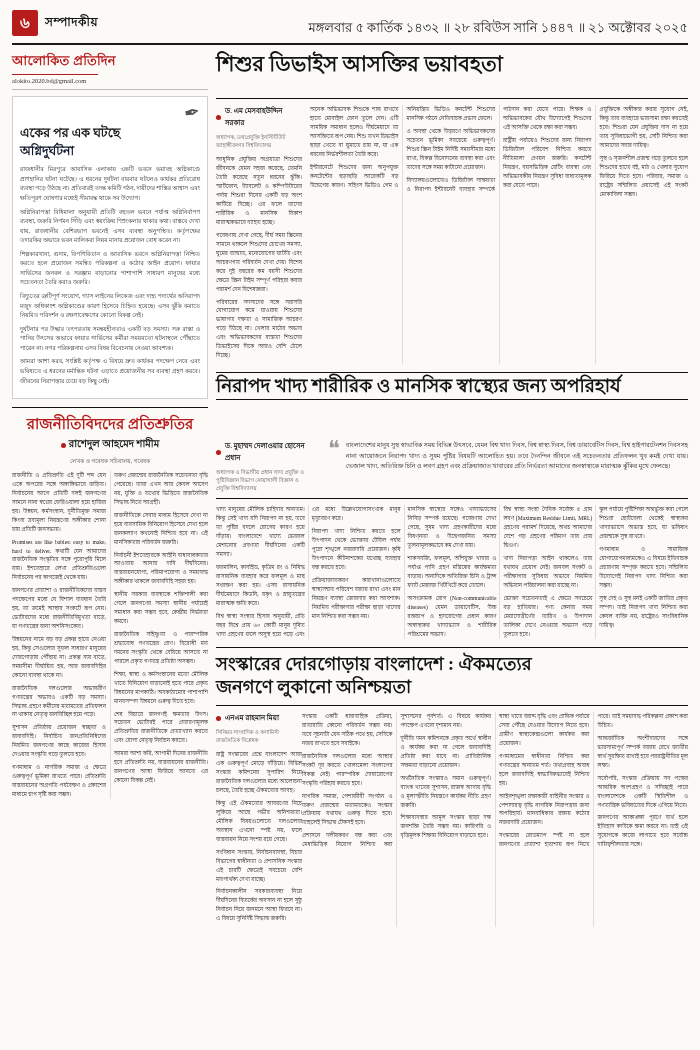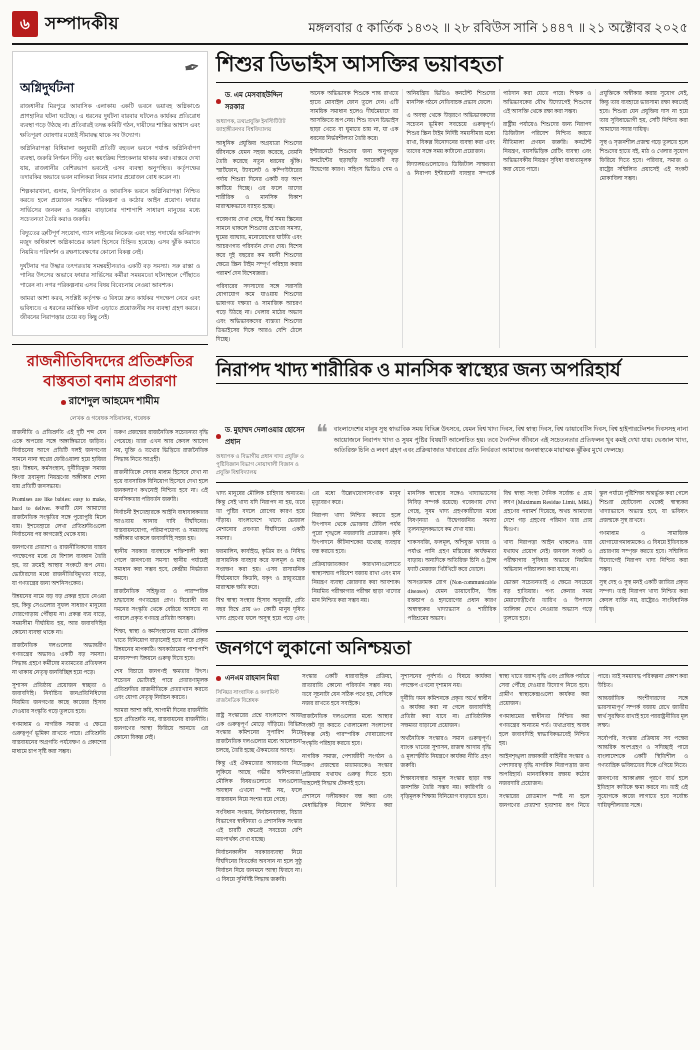--- a/index.html
+++ b/index.html
@@ -13,21 +13,21 @@
   .page{position:relative;width:700px;height:1050px;box-sizing:border-box;padding:10px 12px 8px 12px;}
 
   
   .masthead{display:flex;align-items:flex-start;justify-content:space-between;border-bottom:2px solid #1a1a1a;padding-bottom:4px;}
   .mast-left{display:flex;align-items:center;gap:7px;}
   .pagenum{
     width:26px;height:26px;background:#b71c1c;color:#fff;
     display:flex;align-items:center;justify-content:center;
     font-size:15px;font-weight:bold;border-radius:2px;
   }
-  .sectiontitle{font-size:17px;font-weight:bold;letter-spacing:.5px;}
+  .sectiontitle{font-size:12px;font-weight:bold;letter-spacing:.5px;}
   .mast-right{font-size:13px;color:#222;padding-top:8px;text-align:left;}
 
   
   .cols{display:flex;gap:8px;margin-top:6px;}
   .colL{width:196px;flex:0 0 196px;}
   .colR{flex:1;}
 
   
   .logo-block{border-bottom:1px solid #bbb;padding-bottom:5px;margin-bottom:6px;}
   .logo-name{font-size:13px;font-weight:bold;color:#b71c1c;letter-spacing:.3px;}
@@ -39,21 +39,21 @@
   .feat-penrow{display:flex;justify-content:flex-end;}
   .pen{font-size:19px;color:#555;transform:rotate(-12deg);line-height:1;}
   .feat-title{font-size:12.5px;line-height:1.45;font-weight:bold;margin-top:2px;}
   .feat-title .l2{color:#0f172a;}
   .feat-body{font-size:5.9px;line-height:1.62;text-align:justify;margin-top:5px;color:#1b1b1b;}
   .feat-body p{margin:0 0 4px 0;}
 
   
   .hl-main{
     font-size:21px;font-weight:bold;line-height:1.25;
-    border-bottom:1px solid #111;padding-bottom:5px;margin-bottom:6px;
+    border-bottom:1px solid #111;padding-bottom:21px;margin-bottom:6px;
   }
   .hl-mid{
     font-size:18.5px;font-weight:bold;line-height:1.3;
     border-top:1px solid #111;border-bottom:1px solid #111;
     padding:1px 0;margin:8px 0 6px 0;
   }
   .hl-small{
     font-size:15px;font-weight:bold;line-height:1.35;color:#b71c1c;
     border-top:1px solid #111;padding-top:6px;margin-top:8px;text-align:center;
   }
@@ -96,41 +96,46 @@
       <div class="pagenum">৬</div>
       <div class="sectiontitle">সম্পাদকীয়</div>
     </div>
     <div class="mast-right">মঙ্গলবার ৫ কার্তিক ১৪৩২ ॥ ২৮ রবিউস সানি ১৪৪৭ ॥ ২১ অক্টোবর ২০২৫</div>
   </div>
 
   <div class="cols">
 
     <div class="colL">
 
+      <div class="logo-block">
+        <div class="logo-name">আলোকিত প্রতিদিন</div>
+        <div class="logo-rule"></div>
+        <div class="logo-mail">alokito.2020.bd@gmail.com</div>
+      </div>
 
       <div class="featbox">
         <div class="feat-penrow">
           <span class="pen">✒</span>
         </div>
         <div class="feat-title">
+          <div>একের পর এক ঘটছে</div>
           <div class="l2">অগ্নিদুর্ঘটনা</div>
         </div>
         <div class="feat-body">
           <p>রাজধানীর মিরপুরে আবাসিক এলাকায় একটি ভবনে ভয়াবহ অগ্নিকাণ্ডে প্রাণহানির ঘটনা ঘটেছে। এ ধরনের দুর্ঘটনা বারবার ঘটলেও কার্যকর প্রতিরোধ ব্যবস্থা গড়ে উঠছে না। প্রতিবারই তদন্ত কমিটি গঠন, দায়ীদের শাস্তির আশ্বাস এবং ক্ষতিপূরণ ঘোষণার মধ্যেই সীমাবদ্ধ থাকে সব উদ্যোগ।</p>
           <p>অগ্নিনিরাপত্তা বিধিমালা অনুযায়ী প্রতিটি বহুতল ভবনে পর্যাপ্ত অগ্নিনির্বাপণ ব্যবস্থা, জরুরি নির্গমন সিঁড়ি এবং স্বয়ংক্রিয় স্প্রিংকলার থাকার কথা। বাস্তবে দেখা যায়, রাজধানীর বেশিরভাগ ভবনেই এসব ব্যবস্থা অনুপস্থিত। কর্তৃপক্ষের তদারকির অভাবে ভবন মালিকরা নিয়ম মানার প্রয়োজন বোধ করেন না।</p>
           <p>শিল্পকারখানা, গুদাম, বিপণিবিতান ও আবাসিক ভবনে অগ্নিনিরাপত্তা নিশ্চিত করতে হলে প্রয়োজন সমন্বিত পরিকল্পনা ও কঠোর আইন প্রয়োগ। ফায়ার সার্ভিসের জনবল ও সরঞ্জাম বাড়ানোর পাশাপাশি সাধারণ মানুষের মধ্যে সচেতনতা তৈরি করাও জরুরি।</p>
           <p>বিদ্যুতের ত্রুটিপূর্ণ সংযোগ, গ্যাস লাইনের লিকেজ এবং দাহ্য পদার্থের অনিরাপদ মজুদ অধিকাংশ অগ্নিকাণ্ডের কারণ হিসেবে চিহ্নিত হয়েছে। এসব ঝুঁকি কমাতে নিয়মিত পরিদর্শন ও রক্ষণাবেক্ষণের কোনো বিকল্প নেই।</p>
           <p>দুর্ঘটনার পর উদ্ধার তৎপরতায় সমন্বয়হীনতাও একটি বড় সমস্যা। সরু রাস্তা ও পানির উৎসের অভাবে ফায়ার সার্ভিসের কর্মীরা সময়মতো ঘটনাস্থলে পৌঁছাতে পারেন না। নগর পরিকল্পনায় এসব বিষয় বিবেচনায় নেওয়া আবশ্যক।</p>
           <p>আমরা আশা করব, সংশ্লিষ্ট কর্তৃপক্ষ এ বিষয়ে দ্রুত কার্যকর পদক্ষেপ নেবে এবং ভবিষ্যতে এ ধরনের মর্মান্তিক ঘটনা এড়াতে প্রয়োজনীয় সব ব্যবস্থা গ্রহণ করবে। জীবনের নিরাপত্তার চেয়ে বড় কিছু নেই।</p>
         </div>
       </div>
 
       <div class="hl-small">
         <div>রাজনীতিবিদদের প্রতিশ্রুতির</div>
-        <div>বাস্তবতা বনাম প্রতারণা</div>
       </div>
       <div class="byline-c">
         <span class="bydot" style="display:inline-block;vertical-align:middle;margin-right:3px;"></span><span>রাশেদুল আহমেদ শামীম</span>
       </div>
       <div class="byline-sub">লেখক ও গবেষক
 সচিবালয়, গবেষক</div>
 
       <div class="bt m2">
         <p>রাজনীতি ও প্রতিশ্রুতি এই দুটি শব্দ যেন একে অপরের সঙ্গে অঙ্গাঙ্গিভাবে জড়িত। নির্বাচনের আগে প্রতিটি দলই জনগণের সামনে নানা স্বপ্নের ফেরিওয়ালা হয়ে হাজির হয়। উন্নয়ন, কর্মসংস্থান, দুর্নীতিমুক্ত সমাজ কিংবা দ্রব্যমূল্য নিয়ন্ত্রণের অঙ্গীকার শোনা যায় প্রতিটি জনসভায়।</p>
         <p>Promises are like babies: easy to make, hard to deliver. কথাটি যেন আমাদের রাজনৈতিক সংস্কৃতির সঙ্গে পুরোপুরি মিলে যায়। ইশতেহারে লেখা প্রতিশ্রুতিগুলো নির্বাচনের পর কাগজেই থেকে যায়।</p>
@@ -174,21 +179,21 @@
           <p>এ অবস্থা থেকে উত্তরণে অভিভাবকদের সচেতন ভূমিকা সবচেয়ে গুরুত্বপূর্ণ। শিশুর স্ক্রিন টাইম নির্দিষ্ট সময়সীমার মধ্যে রাখা, বিকল্প বিনোদনের ব্যবস্থা করা এবং তাদের সঙ্গে সময় কাটানো প্রয়োজন।</p>
           <p>বিদ্যালয়গুলোতেও ডিজিটাল সাক্ষরতা ও নিরাপদ ইন্টারনেট ব্যবহার সম্পর্কে পাঠদান করা যেতে পারে। শিক্ষক ও অভিভাবকের যৌথ উদ্যোগেই শিশুদের এই আসক্তি থেকে রক্ষা করা সম্ভব।</p>
           <p>রাষ্ট্রীয় পর্যায়েও শিশুদের জন্য নিরাপদ ডিজিটাল পরিবেশ নিশ্চিত করতে নীতিমালা প্রণয়ন জরুরি। কনটেন্ট নিয়ন্ত্রণ, বয়সভিত্তিক রেটিং ব্যবস্থা এবং অভিভাবকীয় নিয়ন্ত্রণ সুবিধা বাধ্যতামূলক করা যেতে পারে।</p>
           <p>প্রযুক্তিকে অস্বীকার করার সুযোগ নেই, কিন্তু তার ব্যবহারে ভারসাম্য রক্ষা করতেই হবে। শিশুরা যেন প্রযুক্তির দাস না হয়ে তার সুবিধাভোগী হয়, সেটি নিশ্চিত করা আমাদের সবার দায়িত্ব।</p>
           <p>সুস্থ ও সৃজনশীল প্রজন্ম গড়ে তুলতে হলে শিশুদের হাতে বই, মাঠ ও খেলার সুযোগ ফিরিয়ে দিতে হবে। পরিবার, সমাজ ও রাষ্ট্রের সম্মিলিত প্রয়াসেই এই সংকট মোকাবিলা সম্ভব।</p>
         </div>
       </div>
 
       <div class="hl-mid">নিরাপদ খাদ্য শারীরিক ও মানসিক স্বাস্থ্যের জন্য অপরিহার্য</div>
 
-      <div style="display:flex;gap:4px;margin-top:40px;">
+      <div style="display:flex;gap:16px;margin-top:40px;">
         <div style="width:96px;flex:0 0 96px;">
           <div class="byline">
             <span class="bydot"></span>
             <span>ড. মুহাম্মদ দেলাওয়ার হোসেন প্রধান</span>
           </div>
           <div class="smallcap" style="text-align:left;">অধ্যাপক ও বিভাগীয় প্রধান
 খাদ্য প্রযুক্তি ও পুষ্টিবিজ্ঞান বিভাগ
 নোয়াখালী বিজ্ঞান ও প্রযুক্তি বিশ্ববিদ্যালয়</div>
         </div>
         <div class="pull" style="flex:1;">
@@ -210,20 +215,21 @@
         <p>অসংক্রামক রোগ (Non-communicable diseases) যেমন ডায়াবেটিস, উচ্চ রক্তচাপ ও হৃদরোগের প্রধান কারণ অস্বাস্থ্যকর খাদ্যাভ্যাস ও শারীরিক পরিশ্রমের অভাব।</p>
         <p>বিশ্ব স্বাস্থ্য সংস্থা দৈনিক সর্বোচ্চ ৫ গ্রাম লবণ (Maximum Residue Limit, MRL) গ্রহণের পরামর্শ দিয়েছে, অথচ আমাদের দেশে গড় গ্রহণের পরিমাণ তার প্রায় দ্বিগুণ।</p>
         <p>খাদ্য নিরাপত্তা আইন থাকলেও তার যথাযথ প্রয়োগ নেই। জনবল সংকট ও পরীক্ষাগার সুবিধার অভাবে নিয়মিত অভিযান পরিচালনা করা যাচ্ছে না।</p>
         <p>ভোক্তা সচেতনতাই এ ক্ষেত্রে সবচেয়ে বড় হাতিয়ার। পণ্য কেনার সময় মেয়াদোত্তীর্ণের তারিখ ও উপাদান তালিকা দেখে নেওয়ার অভ্যাস গড়ে তুলতে হবে।</p>
         <p>স্কুল পর্যায়ে পুষ্টিশিক্ষা অন্তর্ভুক্ত করা গেলে শিশুরা ছোটবেলা থেকেই স্বাস্থ্যকর খাদ্যাভ্যাসে অভ্যস্ত হবে, যা ভবিষ্যৎ প্রজন্মকে সুস্থ রাখবে।</p>
         <p>গণমাধ্যম ও সামাজিক যোগাযোগমাধ্যমকেও এ বিষয়ে ইতিবাচক প্রচারণায় সম্পৃক্ত করতে হবে। সম্মিলিত উদ্যোগেই নিরাপদ খাদ্য নিশ্চিত করা সম্ভব।</p>
         <p>সুস্থ দেহ ও সুস্থ মনই একটি জাতির প্রকৃত সম্পদ। তাই নিরাপদ খাদ্য নিশ্চিত করা কেবল ব্যক্তি নয়, রাষ্ট্রেরও সাংবিধানিক দায়িত্ব।</p>
       </div>
 
       <div class="hl-bottom">
+        <div>সংস্কারের দোরগোড়ায় বাংলাদেশ : ঐকমত্যের</div>
         <div>জনগণে লুকানো অনিশ্চয়তা</div>
       </div>
 
       <div style="display:flex;">
         <div style="width:86px;flex:0 0 86px;">
           <div class="byline">
             <span class="bydot"></span>
             <span>এনএম রাহমান মিয়া</span>
           </div>
           <div class="smallcap" style="text-align:left;">সিনিয়র সাংবাদিক ও কলামিস্ট

